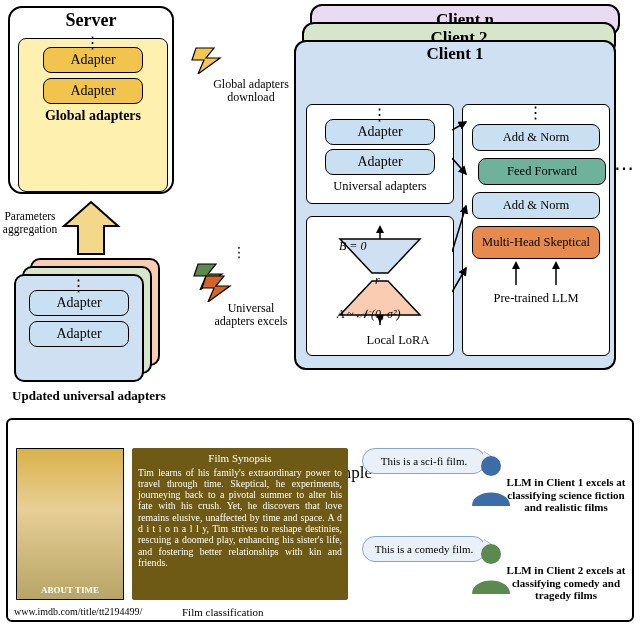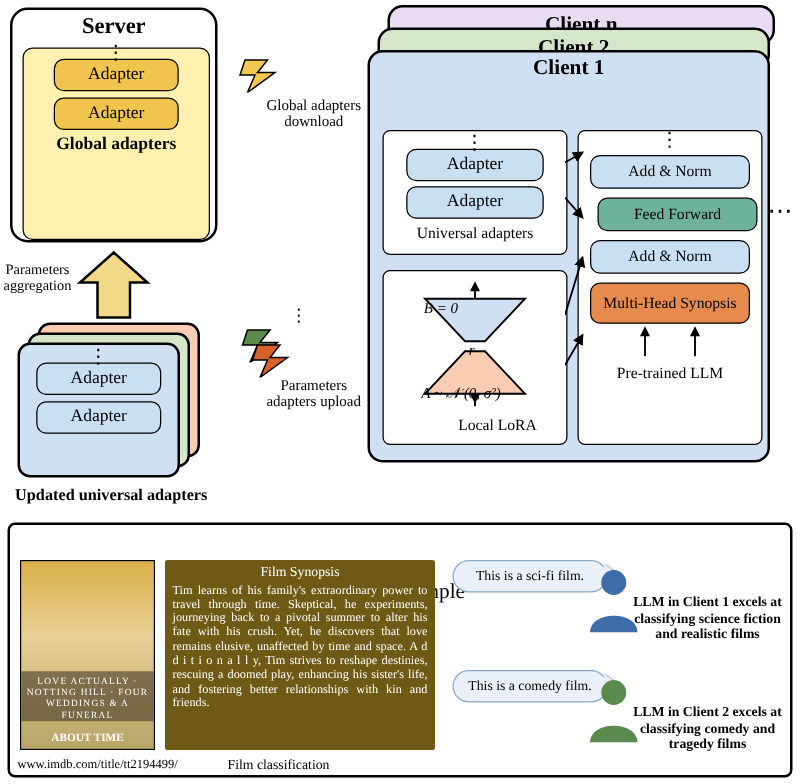--- a/index.html
+++ b/index.html
@@ -128,21 +128,21 @@
 </svg>
 <div class="mid-label gd-label">Global adapters download</div>
 
 <div class="mid-dots">⋮</div>
 <svg class="bolt b-ua1" viewBox="0 0 34 28">
   <polygon points="6,2 24,2 16,12 30,12 8,28 14,14 2,14" fill="#5a8a4d" stroke="#000" stroke-width="1.2"></polygon>
 </svg>
 <svg class="bolt b-ua2" viewBox="0 0 34 28">
   <polygon points="6,2 24,2 16,12 30,12 8,28 14,14 2,14" fill="#d4622a" stroke="#000" stroke-width="1.2"></polygon>
 </svg>
-<div class="mid-label uu-label">Parameters adapters upload</div>
+<div class="mid-label uu-label">Universal adapters excels</div>
 
 <div class="client cn">
   <div class="client-title">Client n</div>
 </div>
 <div class="client c2">
   <div class="client-title">Client 2</div>
 </div>
 <div class="client c1">
   <div class="client-title">Client 1</div>
 
@@ -167,21 +167,21 @@
     <div class="lora-math" style="left:68px; top:56px;">r</div>
     <div class="lora-math" style="left:30px; top:90px;">A ~ 𝒩 (0, σ²)</div>
     <div class="lora-label">Local LoRA</div>
   </div>
 
   <div class="sub-box llm-box">
     <div class="vdots" style="margin-top:4px">⋮</div>
     <div class="block addnorm">Add &amp; Norm</div>
     <div class="block ff">Feed Forward</div>
     <div class="block addnorm">Add &amp; Norm</div>
-    <div class="block mha" style="padding:8px 0">Multi-Head Synopsis</div>
+    <div class="block mha" style="padding:8px 0">Multi-Head Skeptical</div>
     <svg width="128" height="28" style="display:block;margin:0 auto">
       <line x1="44" y1="26" x2="44" y2="6" stroke="#000" stroke-width="1.5"></line>
         <polygon points="44,2 40,10 48,10" fill="#000"></polygon>
       <line x1="84" y1="26" x2="84" y2="6" stroke="#000" stroke-width="1.5"></line>
         <polygon points="84,2 80,10 88,10" fill="#000"></polygon>
     </svg>
     <div class="llm-label">Pre-trained LLM</div>
   </div>
 
   <svg style="position:absolute; left:156px; top:70px; width:16px; height:230px">
@@ -195,21 +195,20 @@
     <line x1="0" y1="140" x2="14" y2="94" stroke="#000" stroke-width="1.5" marker-end="url(#ah)"></line>
     <line x1="0" y1="180" x2="14" y2="156" stroke="#000" stroke-width="1.5" marker-end="url(#ah)"></line>
   </svg>
 </div>
 <div class="client-side-dots">⋯</div>
 
 <div class="example">
   <div class="ex-title">PFTT Example</div>
 
   <div class="poster">
-    <div class="bar">LOVE ACTUALLY · NOTTING HILL · FOUR WEDDINGS &amp; A FUNERAL</div>
     <div class="about">ABOUT TIME</div>
   </div>
   <div class="poster-src">www.imdb.com/title/tt2194499/</div>
 
   <div class="synopsis">
     <div class="head">Film Synopsis</div>
     <div>Tim learns of his family's extraordinary power to travel through time. Skeptical, he experiments, journeying back to a pivotal summer to alter his fate with his crush. Yet, he discovers that love remains elusive, unaffected by time and space. A d d i t i o n a l l y, Tim strives to reshape destinies, rescuing a doomed play, enhancing his sister's life, and fostering better relationships with kin and friends.</div>
   </div>
   <div class="film-class">Film classification</div>
 

